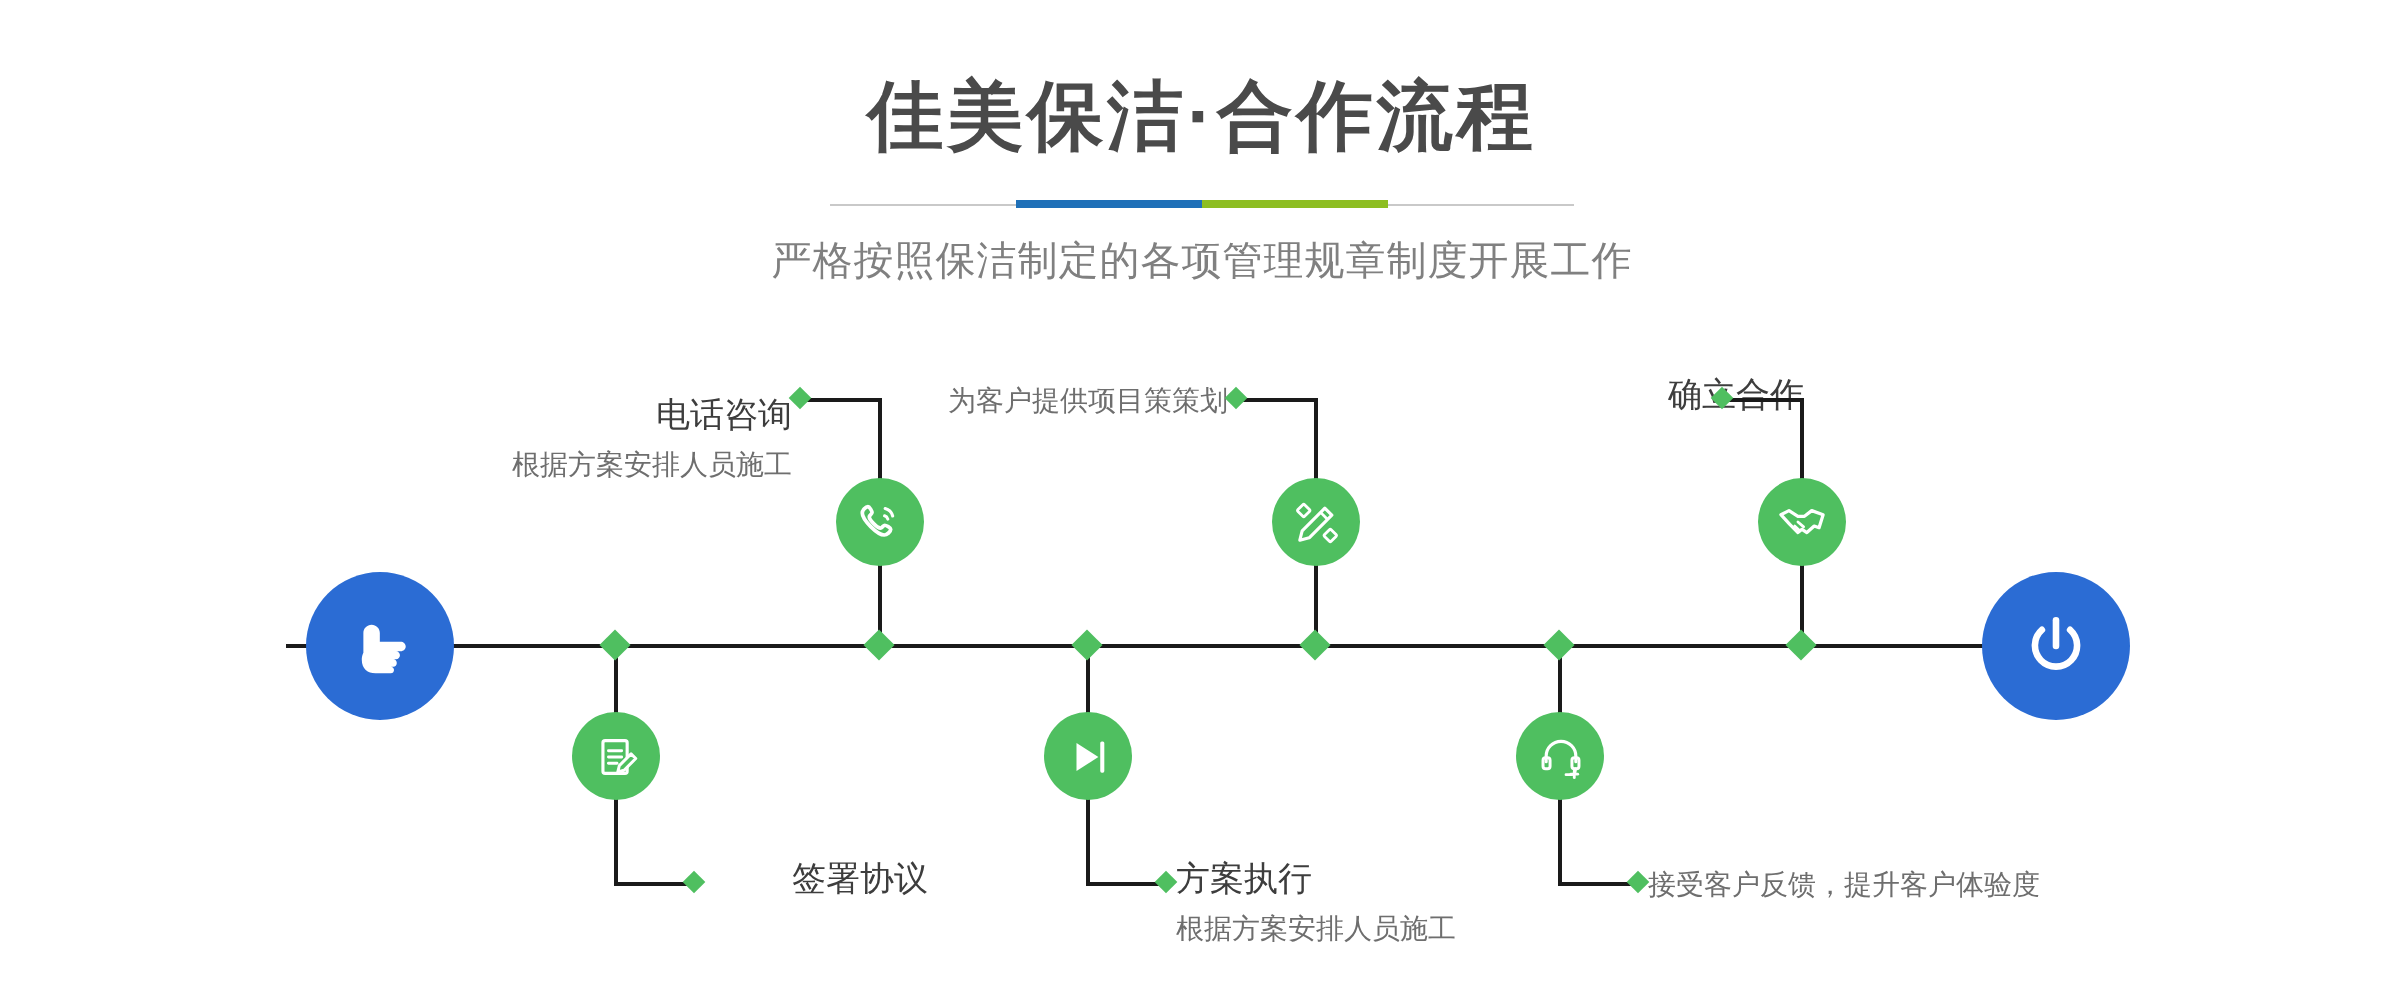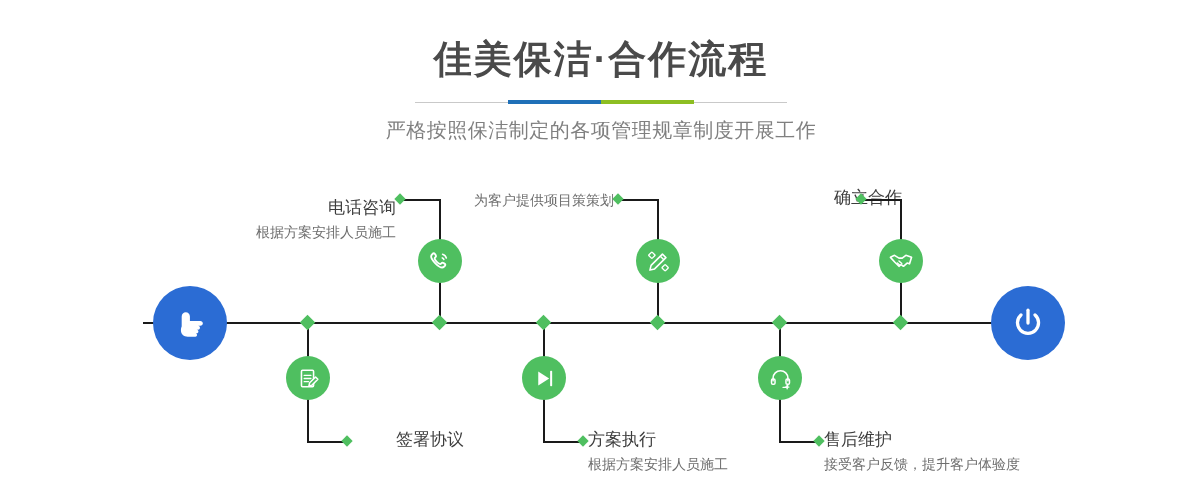--- a/index.html
+++ b/index.html
@@ -250,21 +250,20 @@
     <svg width="25" height="25" viewBox="0 0 32 32">
       <path d="M6.5 19 v-3.5 a9.5 9.5 0 0 1 19 0 V19" fill="none" stroke="#ffffff" stroke-width="2" stroke-linecap="round"></path>
       <rect x="4.5" y="16.5" width="4.5" height="7" rx="1.6" fill="none" stroke="#ffffff" stroke-width="1.9"></rect>
       <rect x="23" y="16.5" width="4.5" height="7" rx="1.6" fill="none" stroke="#ffffff" stroke-width="1.9"></rect>
       <path d="M25.2 23.5 v1.2 a2.6 2.6 0 0 1 -2.6 2.6 h-3.4" fill="none" stroke="#ffffff" stroke-width="1.8" stroke-linecap="round"></path>
       <line x1="24.5" y1="24.8" x2="24.5" y2="29.2" stroke="#ffffff" stroke-width="1.8" stroke-linecap="round"></line>
       <line x1="22.3" y1="27" x2="26.7" y2="27" stroke="#ffffff" stroke-width="1.8" stroke-linecap="round"></line>
     </svg>
   </div>
   <div class="label below" style="left:824px; top:429px;">
-    <span class="title">售后维护</span>
     <span class="desc">接受客户反馈，提升客户体验度</span>
   </div>
 
   <div class="vline" style="left:900px; top:199px; height:123px;"></div>
   <div class="hline" style="left:861px; top:199px; width:40px;"></div>
   <div class="diamond small" style="left:857px; top:195px;"></div>
   <div class="diamond" style="left:895px; top:317px;"></div>
   <div class="node-icon" style="left:879px; top:239px;">
     <svg width="26" height="26" viewBox="0 0 32 32">
       <path d="M3 11.5 L8 9 l5.5 3.5 l4 0 L22 9 l7 2.5 l-2.5 8 l-3 -1 l-4.5 4 l-3 -2 l-2.5 2 l-5 -5 z" fill="none" stroke="#ffffff" stroke-width="2" stroke-linejoin="round"></path>

